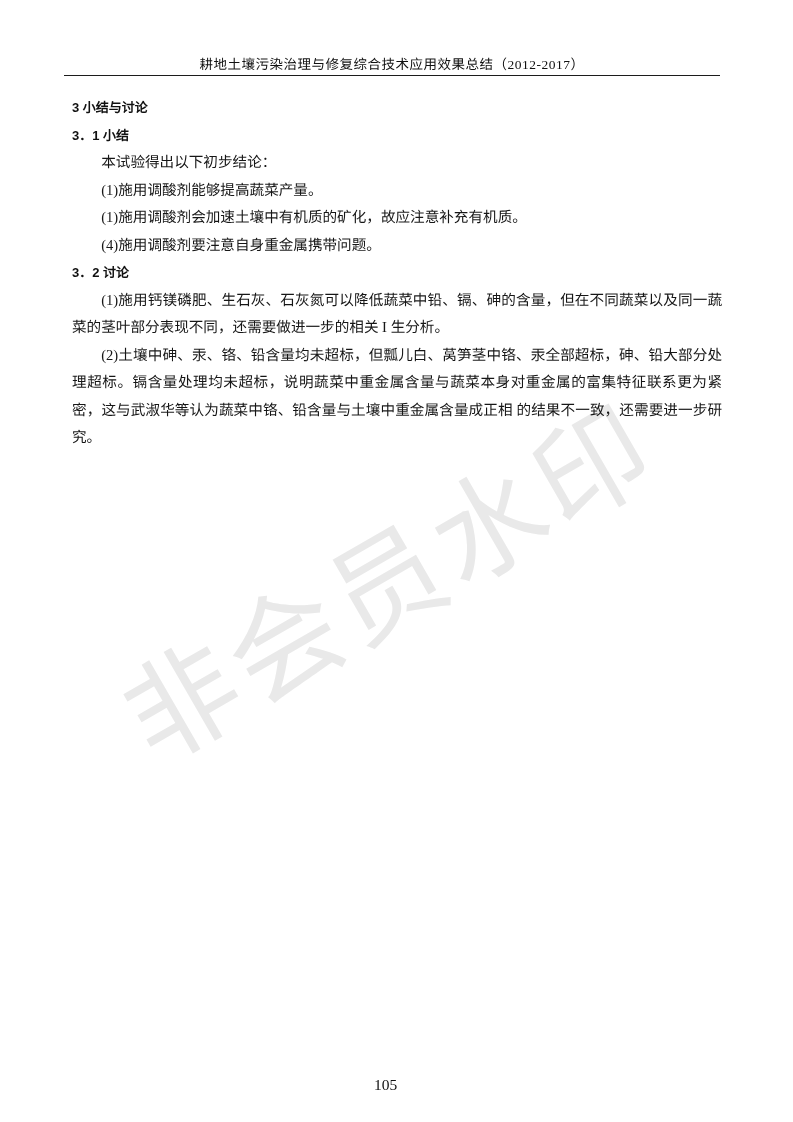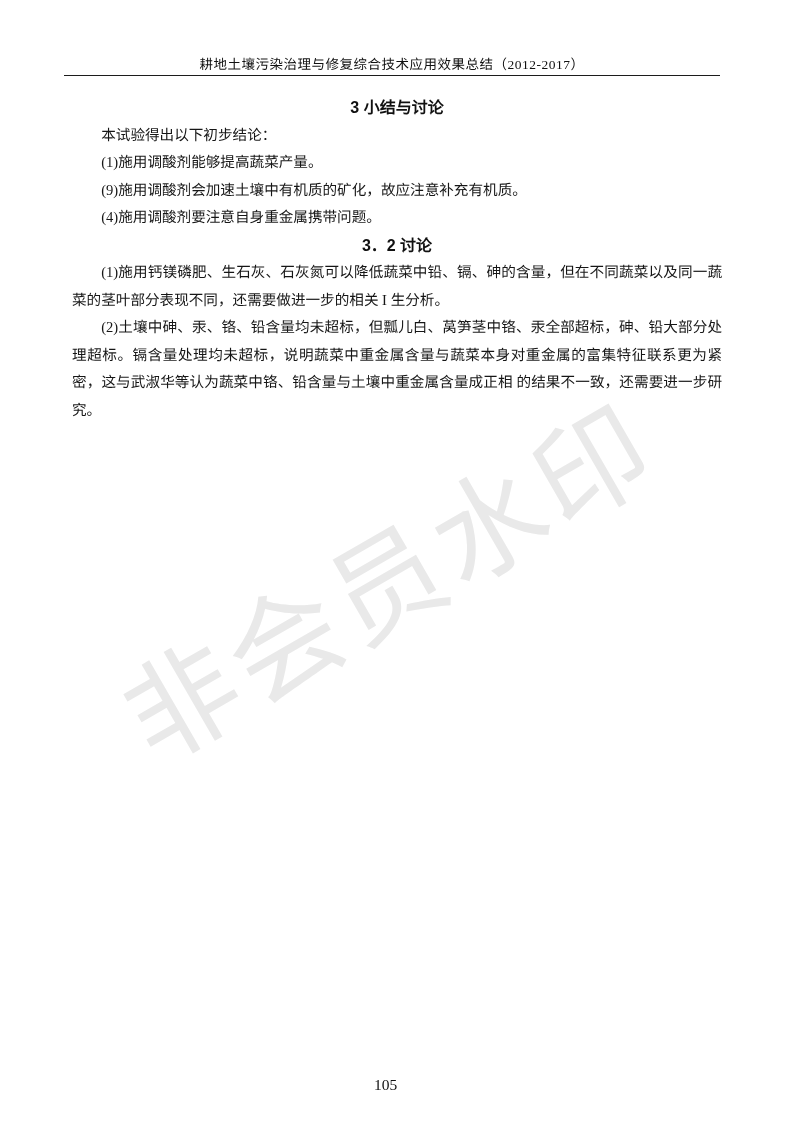--- a/index.html
+++ b/index.html
@@ -60,24 +60,23 @@
     left: 72px;
     width: 650px;
     z-index: 2;
     font-size: 14.6px;
     line-height: 27.5px;
   }
   .h-section, .h-sub {
     margin: 0;
     font-family: "Liberation Sans", "DejaVu Sans", sans-serif;
     font-weight: 700;
-    font-size: 16px;
+    font-size: 13px;
     line-height: 27.5px;
     color: #111111;
-    text-align: center;
   }
   .para {
     margin: 0;
     text-indent: 2em;
     line-height: 27.5px;
   }
   .just {
     text-align: justify;
     text-align-last: left;
   }
@@ -102,27 +101,28 @@
   <header class="running-head">
     <div class="running-head-title">耕地土壤污染治理与修复综合技术应用效果总结（2012-2017）</div>
   </header>
 
   <div class="watermark">非会员水印</div>
 
   <main class="content">
 
     <h2 class="h-section">3 小结与讨论</h2>
 
+    <h3 class="h-sub">3．1 小结</h3>
 
     <p class="para">本试验得出以下初步结论：</p>
 
     <p class="para">(1)施用调酸剂能够提高蔬菜产量。</p>
 
 
-    <p class="para">(9)施用调酸剂会加速土壤中有机质的矿化，故应注意补充有机质。</p>
+    <p class="para">(1)施用调酸剂会加速土壤中有机质的矿化，故应注意补充有机质。</p>
 
     <p class="para">(4)施用调酸剂要注意自身重金属携带问题。</p>
 
     <h3 class="h-sub">3．2 讨论</h3>
 
     <p class="para just">(1)施用钙镁磷肥、生石灰、石灰氮可以降低蔬菜中铅、镉、砷的含量，但在不同蔬菜以及同一蔬菜的茎叶部分表现不同，还需要做进一步的相关 I 生分析。</p>
 
     <p class="para just">(2)土壤中砷、汞、铬、铅含量均未超标，但瓢儿白、莴笋茎中铬、汞全部超标，砷、铅大部分处理超标。镉含量处理均未超标，说明蔬菜中重金属含量与蔬菜本身对重金属的富集特征联系更为紧密，这与武淑华等认为蔬菜中铬、铅含量与土壤中重金属含量成正相 的结果不一致，还需要进一步研究。</p>
 
   </main>

